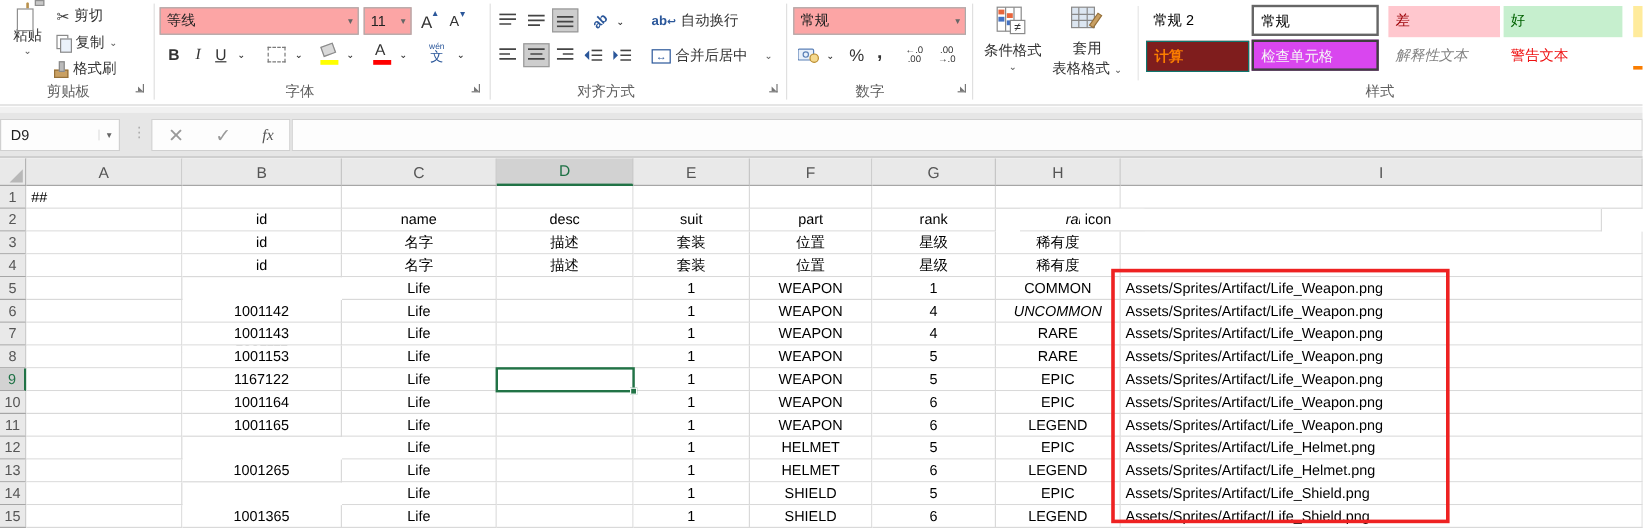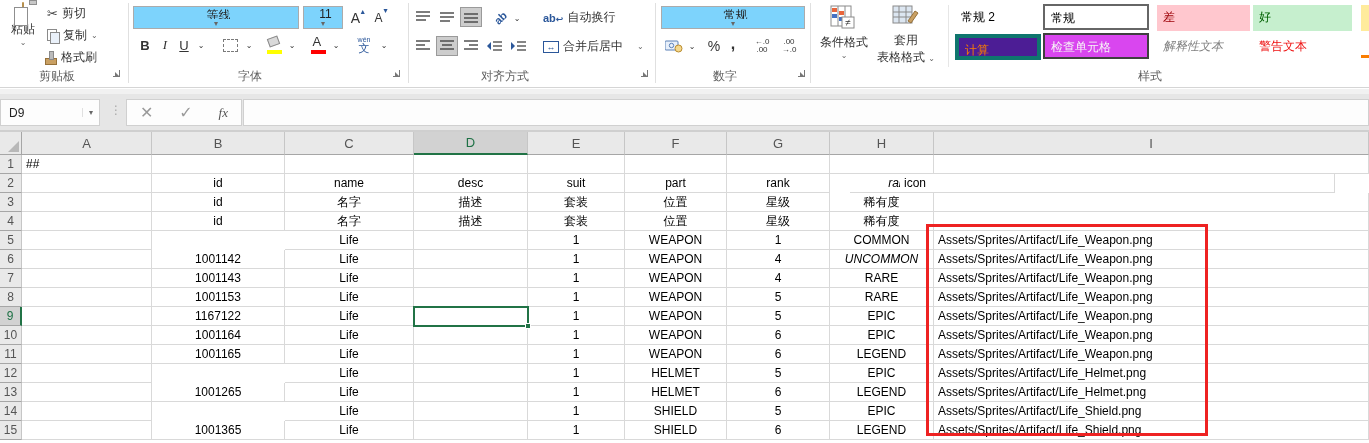--- a/index.html
+++ b/index.html
@@ -26,21 +26,21 @@
   .small-item { position:absolute; height:19px; display:flex; align-items:center; gap:4px; }
   .scissors { font-size:13px; color:#444; }
   .copy-ic { position:relative; width:12px; height:13px; }
   .copy-ic:before { content:""; position:absolute; left:0; top:0; width:8px; height:10px; border:1px solid #8a8a8a; background:#fff; }
   .copy-ic:after { content:""; position:absolute; left:3px; top:3px; width:8px; height:10px; border:1px solid #8a8a8a; background:#EAF1FA; }
   .brush-ic { position:relative; width:13px; height:13px; }
   .brush-ic:before { content:""; position:absolute; left:1px; top:7px; width:10px; height:5px; background:#C9A063; border:1px solid #96713a; }
   .brush-ic:after { content:""; position:absolute; left:5px; top:0px; width:3px; height:7px; background:#bbb; border:1px solid #8a8a8a; }
 
   
-  .combo { position:absolute; background:#7dd3fc; border:1px solid #ABABAB; font-size:12px; color:#222; display:flex; align-items:center;flex-direction:column; }
+  .combo { position:absolute; background:#fca5a5; border:1px solid #ABABAB; font-size:12px; color:#222; display:flex; align-items:center; }
   .combo .cval { flex:1; padding-left:5px; white-space:nowrap; overflow:hidden; }
   .combo .dd { padding:0 4px; }
   .fbtn { position:absolute; display:flex; align-items:center; justify-content:center; color:#333; }
   .grow-caret { color:#2B579A; font-size:7px; position:relative; top:-6px; left:-1px; }
   .shrink-caret { color:#2B579A; font-size:7px; position:relative; top:-6px; left:-1px; transform:rotate(180deg); display:inline-block; }
   .underline-bar { text-decoration:underline; }
   .border-ic { width:15px; height:13px; border:1px dashed #7a7a7a; }
   .colorbar { position:absolute; left:1px; bottom:0px; width:15px; height:4px; }
   .fill-ic { position:relative; width:17px; height:17px; }
   .bucket { position:absolute; left:2px; top:0; width:11px; height:9px; background:#d9d9d9; border:1px solid #8a8a8a; transform:rotate(-20deg); }
@@ -58,21 +58,21 @@
   .mini2 { display:flex; flex-direction:column; line-height:1; font-size:8px; color:#333; align-items:center; }
 
   
   .bigbtn { position:absolute; top:3px; height:64px; text-align:center; font-size:12px; color:#333; }
   .bigbtn .ic { margin:2px auto 3px; display:block; }
   .gal-cell { position:absolute; height:26px; line-height:24px; font-size:12px; padding-left:6px; text-align:left; white-space:nowrap; overflow:hidden; }
   .s-normal2 { background:#fff; color:#000; }
   .s-normal-sel { background:#fff; color:#000; border:2px solid #666; }
   .s-bad  { background:#FFC7CE; color:#9C0006; }
   .s-good { background:#C6EFCE; color:#006100; }
-  .s-calc { background:#4c1d95; color:#FA7D00; border:4px solid #0f766e; }
+  .s-calc { background:#7f1d1d; color:#FA7D00; border:1px solid #0f766e;font-weight:bold; }
   .s-check { background:#d946ef; color:#F6F6F6; border:2px solid #3F3F3F; }
   .s-expl { background:#fff; color:#808080; font-style:italic; }
   .s-warn { background:#fff; color:#EE1111; }
   .s-neutral-sliver { background:#FFEB9C; }
   .s-linked-sliver { background:#fff; border-bottom:3px solid #FA7D00; }
 
   
   #fbar { position:absolute; left:0; top:94px; width:1369px; height:38px; background:#E6E6E6; border-bottom:2px solid #CFCFCF; }
   .fb-box { position:absolute; top:5px; height:27px; background:#FDFDFD; border:1px solid #D0D0D0; display:flex; align-items:center; }
   #name-box { left:0px; width:100px; font-size:12px; color:#222; }

